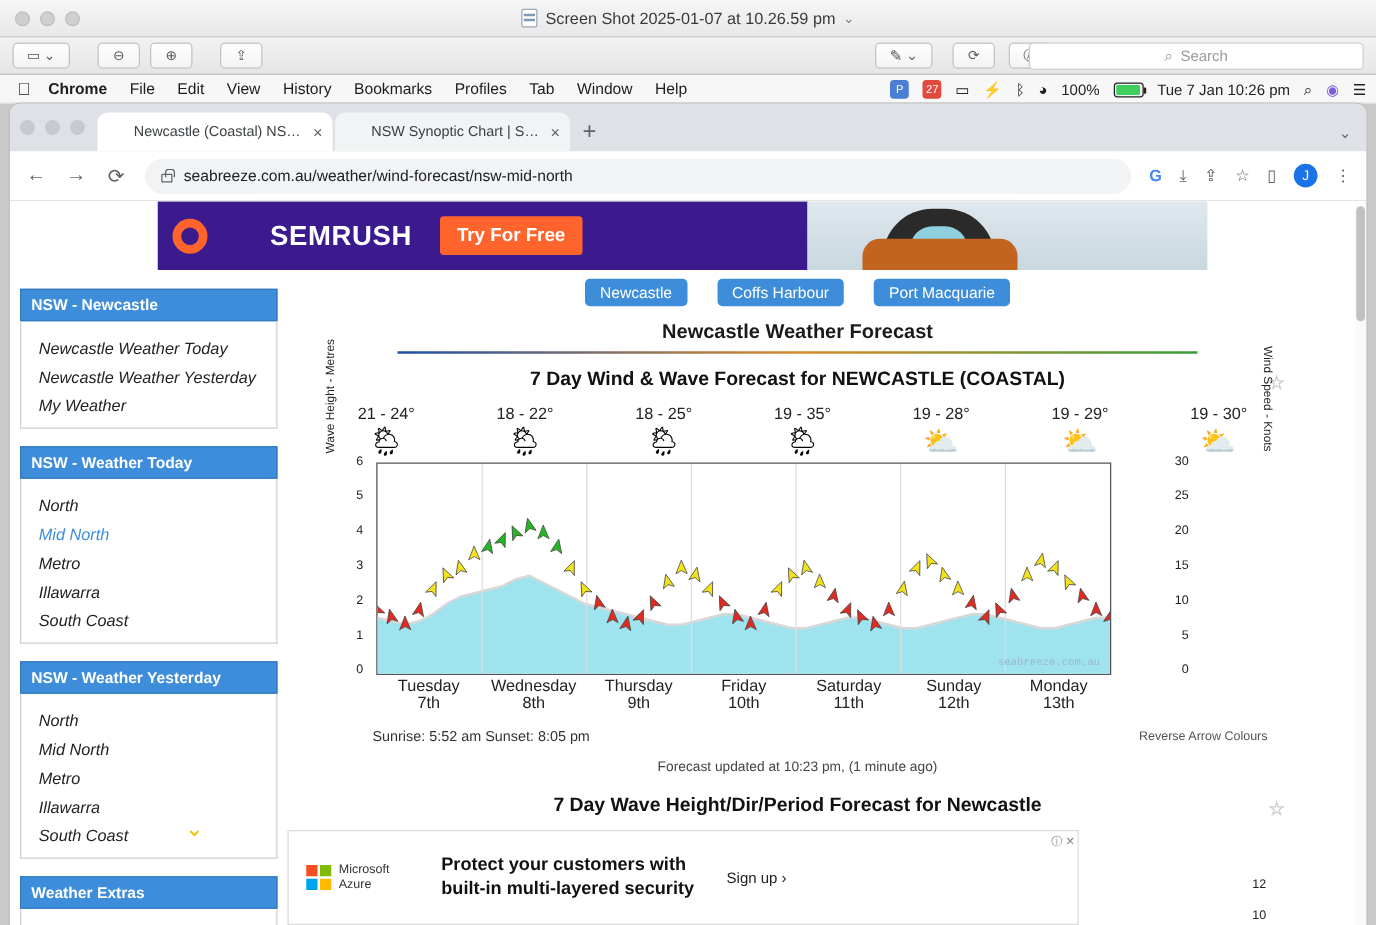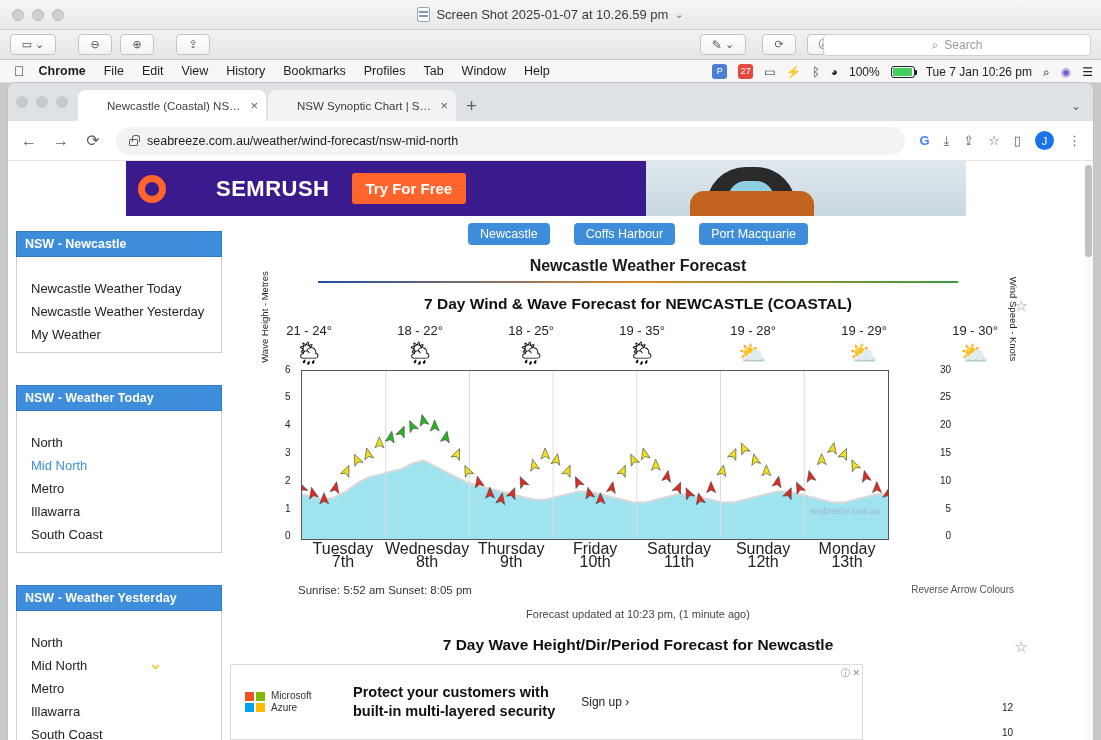--- a/index.html
+++ b/index.html
@@ -184,21 +184,21 @@
     content:""; position:absolute; left: -16px; top: 24px; width: 124px; height: 32px;
     background: #c2631f; border-radius: 14px 14px 0 0;
   }
 
   
   .sidebar { position: absolute; left: 8px; top: 70px; width: 206px; }
   .sb-head {
     background: #3d8ddb; color: #ffffff; font-size: 12.5px; font-weight: bold;
     padding: 5px 8px; border: 1px solid #3178bf;
   }
-  .sb-box { border: 1px solid #d0d0d0; border-top: none; padding: 20px 0 6px 0; margin-bottom: 32px; }
+  .sb-box { border: 1px solid #d0d0d0; border-top: none; padding: 10px 0 6px 0; margin-bottom: 14px; font-style: italic; }
   .sb-item { font-size: 13px; color: #222; padding: 4px 14px; }
   .sb-item.link { color: #2a6ebb; }
   .sb-item.blue { color: #3d8ddb; }
 
   
   .main { position: absolute; left: 230px; top: 62px; width: 800px; }
   .region-tabs { display: flex; gap: 24px; justify-content: center; margin-bottom: 12px; }
   .rtab {
     background: #3d8ddb; color: #fff; font-size: 12.5px; padding: 4px 12px; border-radius: 4px;
   }
@@ -233,22 +233,22 @@
     transform: rotate(90deg); transform-origin: right top; white-space: nowrap;
     width: 150px; text-align: center;
   }
   .plot {
     position: absolute; left: 38px; top: 0; width: 588px; height: 170px;
     border: 1px solid #555; background: #ffffff;
   }
   .ytick { position: absolute; left: -16px; font-size: 10px; color: #222; }
   .ytickR { position: absolute; right: -22px; font-size: 10px; color: #222; }
   .xlabels { position: absolute; left: 38px; top: 172px; width: 588px; display: flex; }
-  .xcell { flex: 1; text-align: center; font-size: 16px; color: #222; line-height: 13px; }
-  .watermark { position: absolute; right: 8px; bottom: 23px; font-size: 8.5px; color: #9db7c9; }
+  .xcell { flex: 1; text-align: center; font-size: 13px; color: #222; line-height: 13px; }
+  .watermark { position: absolute; right: 8px; bottom: 4px; font-size: 8.5px; color: #9db7c9; font-family: Liberation Mono, monospace; }
   .sun-line { font-size: 11.5px; color: #333; margin-left: 60px; margin-top: 14px; }
   .rev-arrow { position: absolute; right: 24px; font-size: 10px; color: #555; }
   .updated { text-align: center; font-size: 11px; color: #444; margin-top: 12px; }
   .next-title {
     text-align: center; font-size: 15.5px; font-weight: bold; color: #111;
     margin-top: 16px; position: relative;
   }
 
   
   .ad-bottom {

